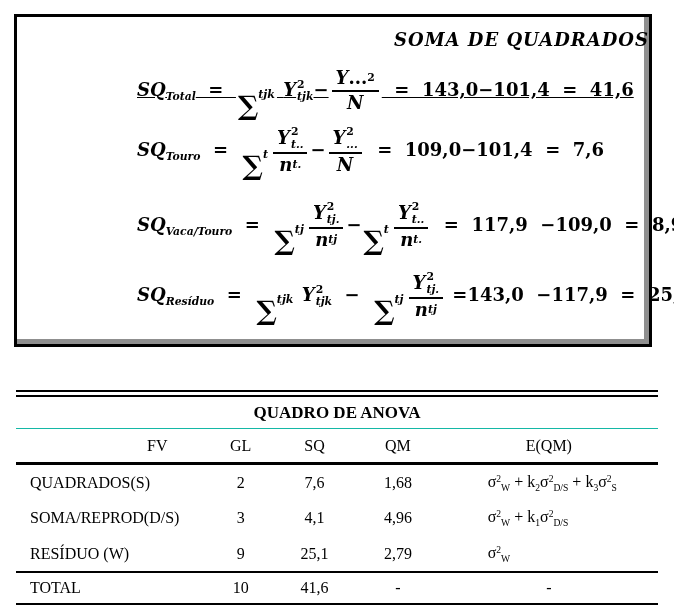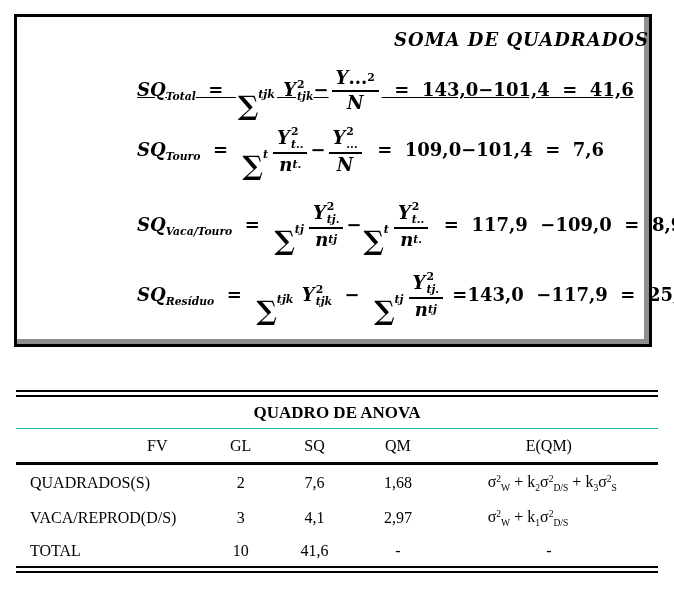--- a/index.html
+++ b/index.html
@@ -95,25 +95,32 @@
         <th>E(QM)</th>
       </tr>
       <tr class="data-row r1">
         <td class="fv">QUADRADOS(S)</td>
         <td class="c">2</td>
         <td class="c">7,6</td>
         <td class="c">1,68</td>
         <td class="eqm"><span class="m-txt">σ</span><span class="m-sup">2</span><span class="m-sub">W</span><span class="m-txt"> + k</span><span class="m-sub">2</span><span class="m-txt">σ</span><span class="m-sup">2</span><span class="m-sub">D/S</span><span class="m-txt"> + k</span><span class="m-sub">3</span><span class="m-txt">σ</span><span class="m-sup">2</span><span class="m-sub">S</span></td>
       </tr>
       <tr class="data-row r2">
-        <td class="fv">VACA/REPROD(D/S)</td>
+        <td class="fv">SOMA/REPROD(D/S)</td>
         <td class="c">3</td>
         <td class="c">4,1</td>
-        <td class="c">2,97</td>
+        <td class="c">4,96</td>
         <td class="eqm"><span class="m-txt">σ</span><span class="m-sup">2</span><span class="m-sub">W</span><span class="m-txt"> + k</span><span class="m-sub">1</span><span class="m-txt">σ</span><span class="m-sup">2</span><span class="m-sub">D/S</span></td>
+      </tr>
+      <tr class="data-row r3">
+        <td class="fv">RESÍDUO (W)</td>
+        <td class="c">9</td>
+        <td class="c">25,1</td>
+        <td class="c">2,79</td>
+        <td class="eqm"><span class="m-txt">σ</span><span class="m-sup">2</span><span class="m-sub">W</span></td>
       </tr>
       <tr class="data-row total-row">
         <td class="fv">TOTAL</td>
         <td class="c">10</td>
         <td class="c">41,6</td>
         <td class="c">-</td>
         <td class="eqm"><span class="m-txt">-</span></td>
       </tr>
     </tbody>
   </table>

